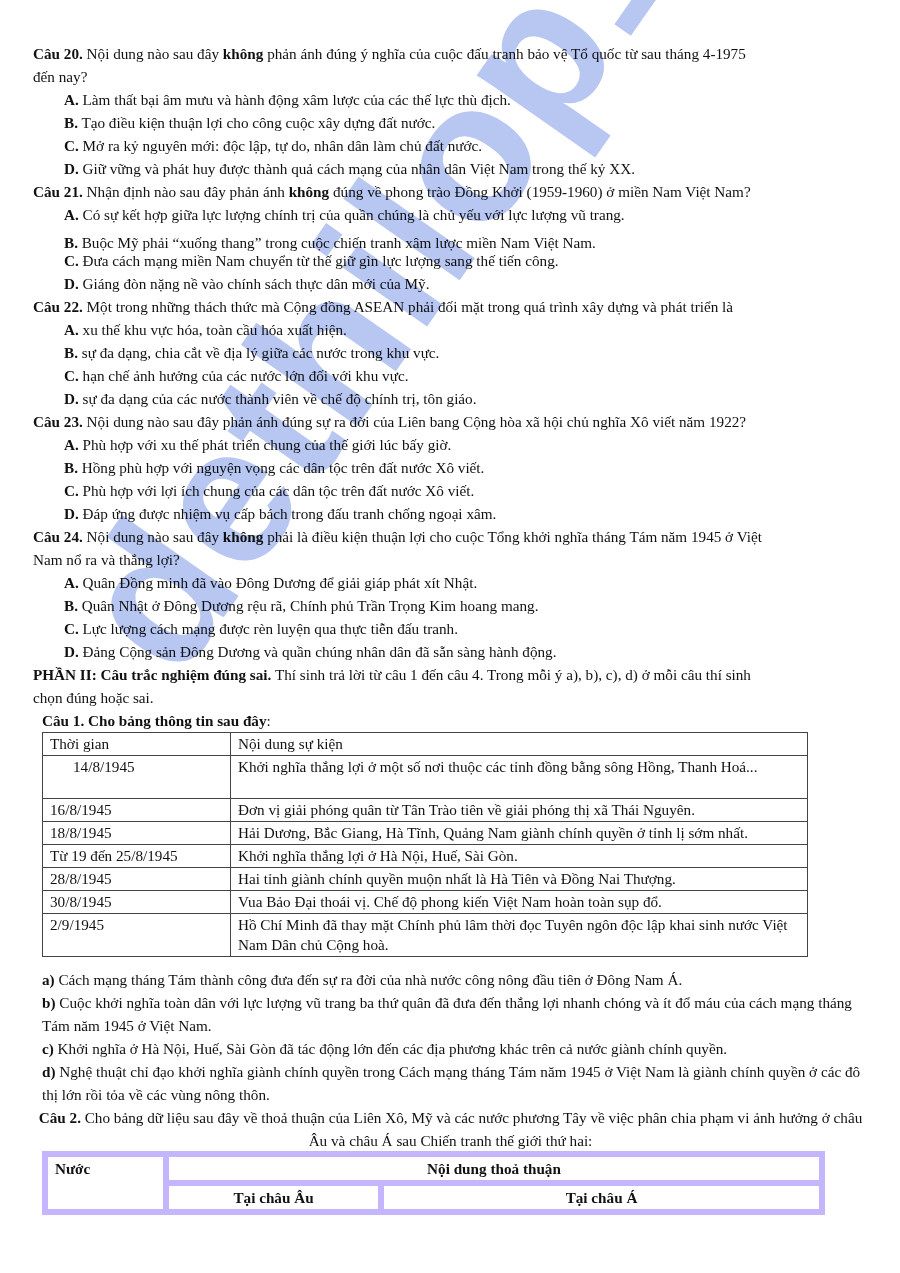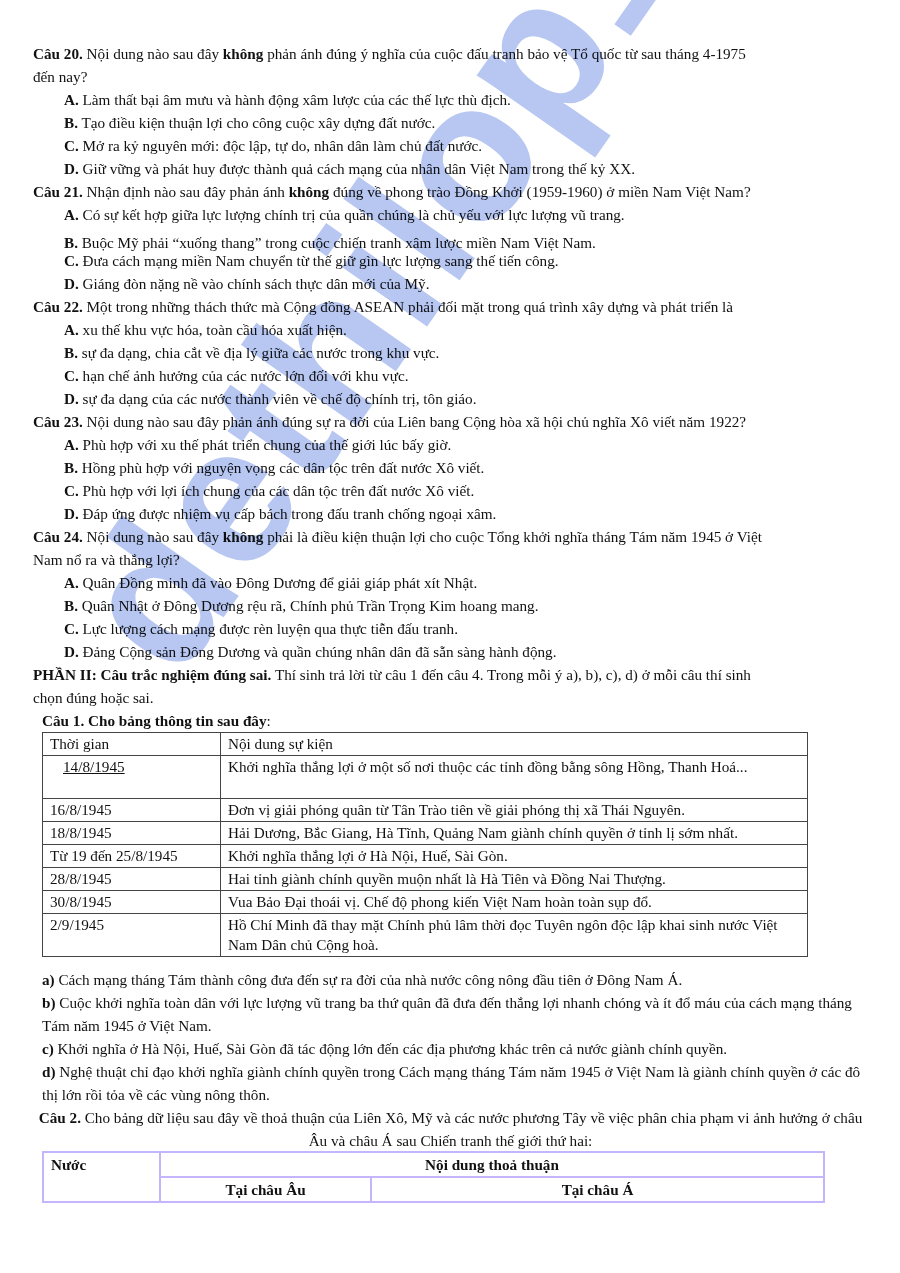--- a/index.html
+++ b/index.html
@@ -21,21 +21,21 @@
   table.t1 td {
     border: 1px solid #444; padding: 1px 7px; vertical-align: top; line-height: 20px;
   }
   table.t1 td.c1 { width: 150px; }
   table.t1 tr.th td { font-weight: normal; }
 
   table.t2 {
     position: absolute; left: 42px; top: 1151px; width: 783px;
     border-collapse: collapse; font-size: 15.2px;
   }
-  table.t2 td { border: 2px solid #c4b5fd; padding: 1px 7px; line-height: 21px; font-weight: bold; }
+  table.t2 td { border: 6px solid #c4b5fd; padding: 1px 7px; line-height: 21px; font-weight: bold; }
   table.t2 td.center { text-align: center; }
 
   .watermark {
     position: absolute; left: 30px; top: 580px;
     font-family: "Liberation Sans", "DejaVu Sans", sans-serif;
     font-size: 196px; font-weight: bold; color: #aabdf0; opacity: 0.85;
     transform: rotate(-55deg); transform-origin: 0 0;
     white-space: nowrap; letter-spacing: 2px; pointer-events: none;
     mix-blend-mode: multiply;
   }
@@ -96,21 +96,21 @@
     <span class="b">Câu 1. Cho bảng thông tin sau đây</span><span>:</span>
   </div>
 
   <table class="t1">
     <tbody>
         <tr class="th">
       <td class="c1">Thời gian</td>
       <td>Nội dung sự kiện</td>
     </tr>
     <tr>
-      <td class="c1" style="height:40px; padding-left:20px;text-decoration:underline;">   14/8/1945</td>
+      <td class="c1" style="height:40px; padding-left:30px;">   14/8/1945</td>
       <td>Khởi nghĩa thắng lợi ở một số nơi thuộc các tỉnh đồng bằng sông Hồng, Thanh Hoá...</td>
     </tr>
     <tr>
       <td class="c1">16/8/1945</td>
       <td>Đơn vị giải phóng quân từ Tân Trào tiên về giải phóng thị xã Thái Nguyên.</td>
     </tr>
     <tr>
       <td class="c1">18/8/1945</td>
       <td>Hải Dương, Bắc Giang, Hà Tĩnh, Quảng Nam giành chính quyền ở tỉnh lị sớm nhất.</td>
     </tr>

